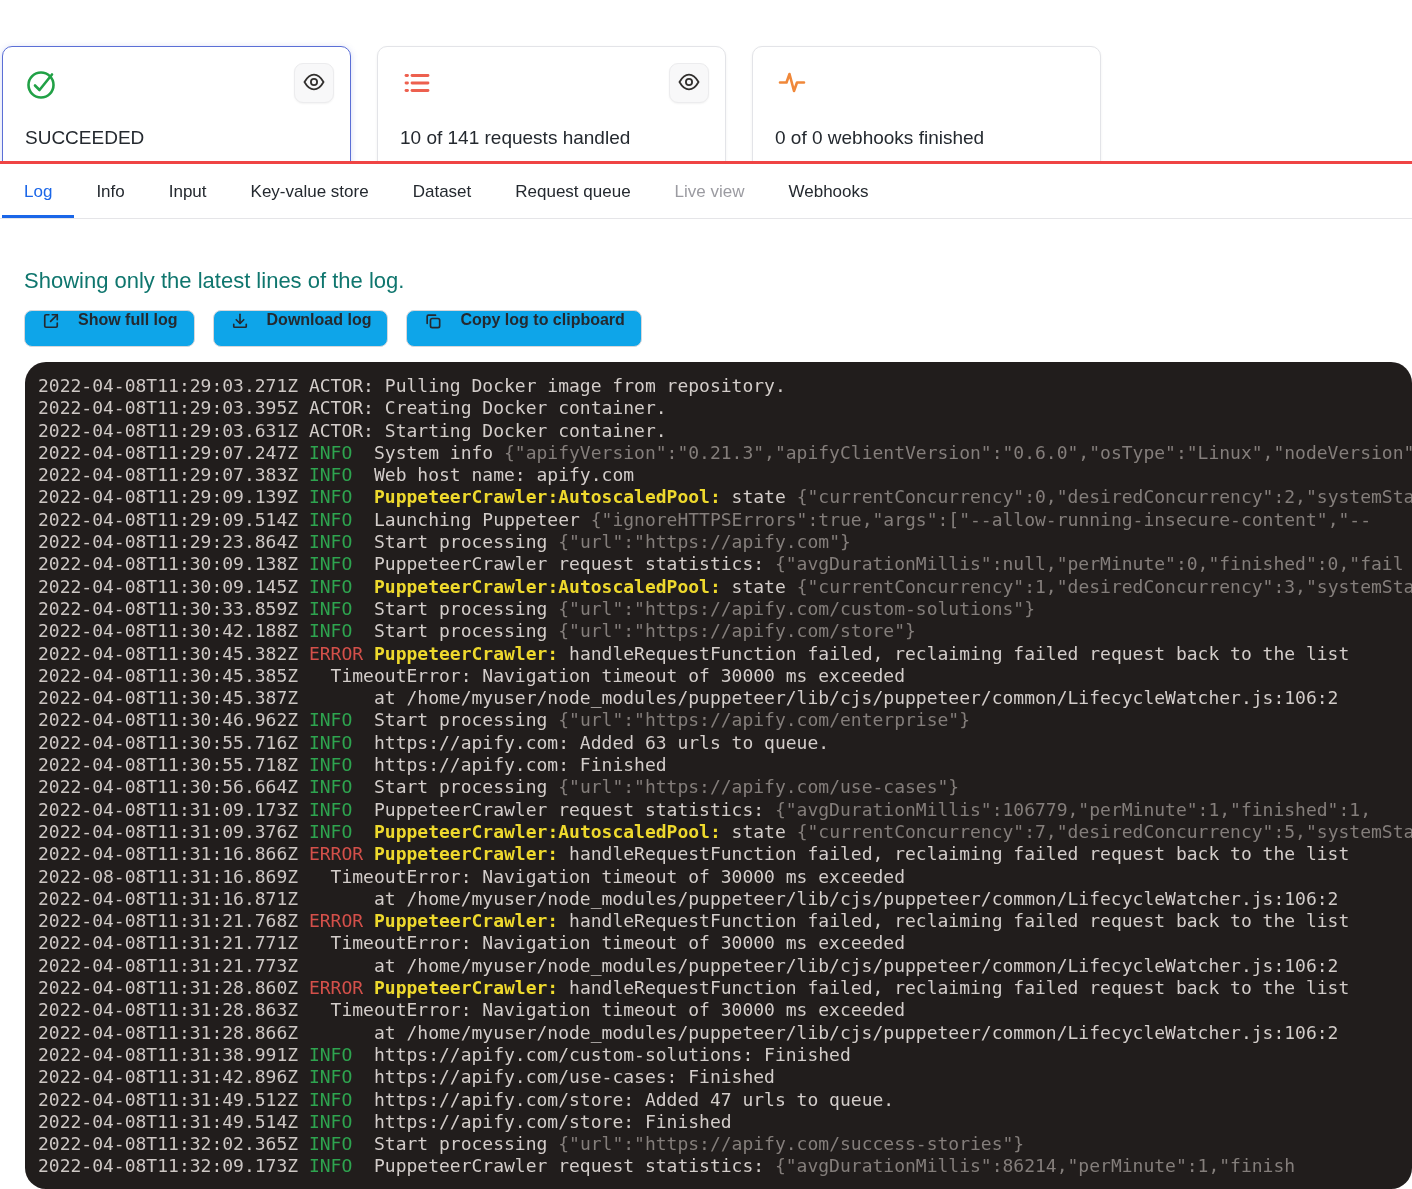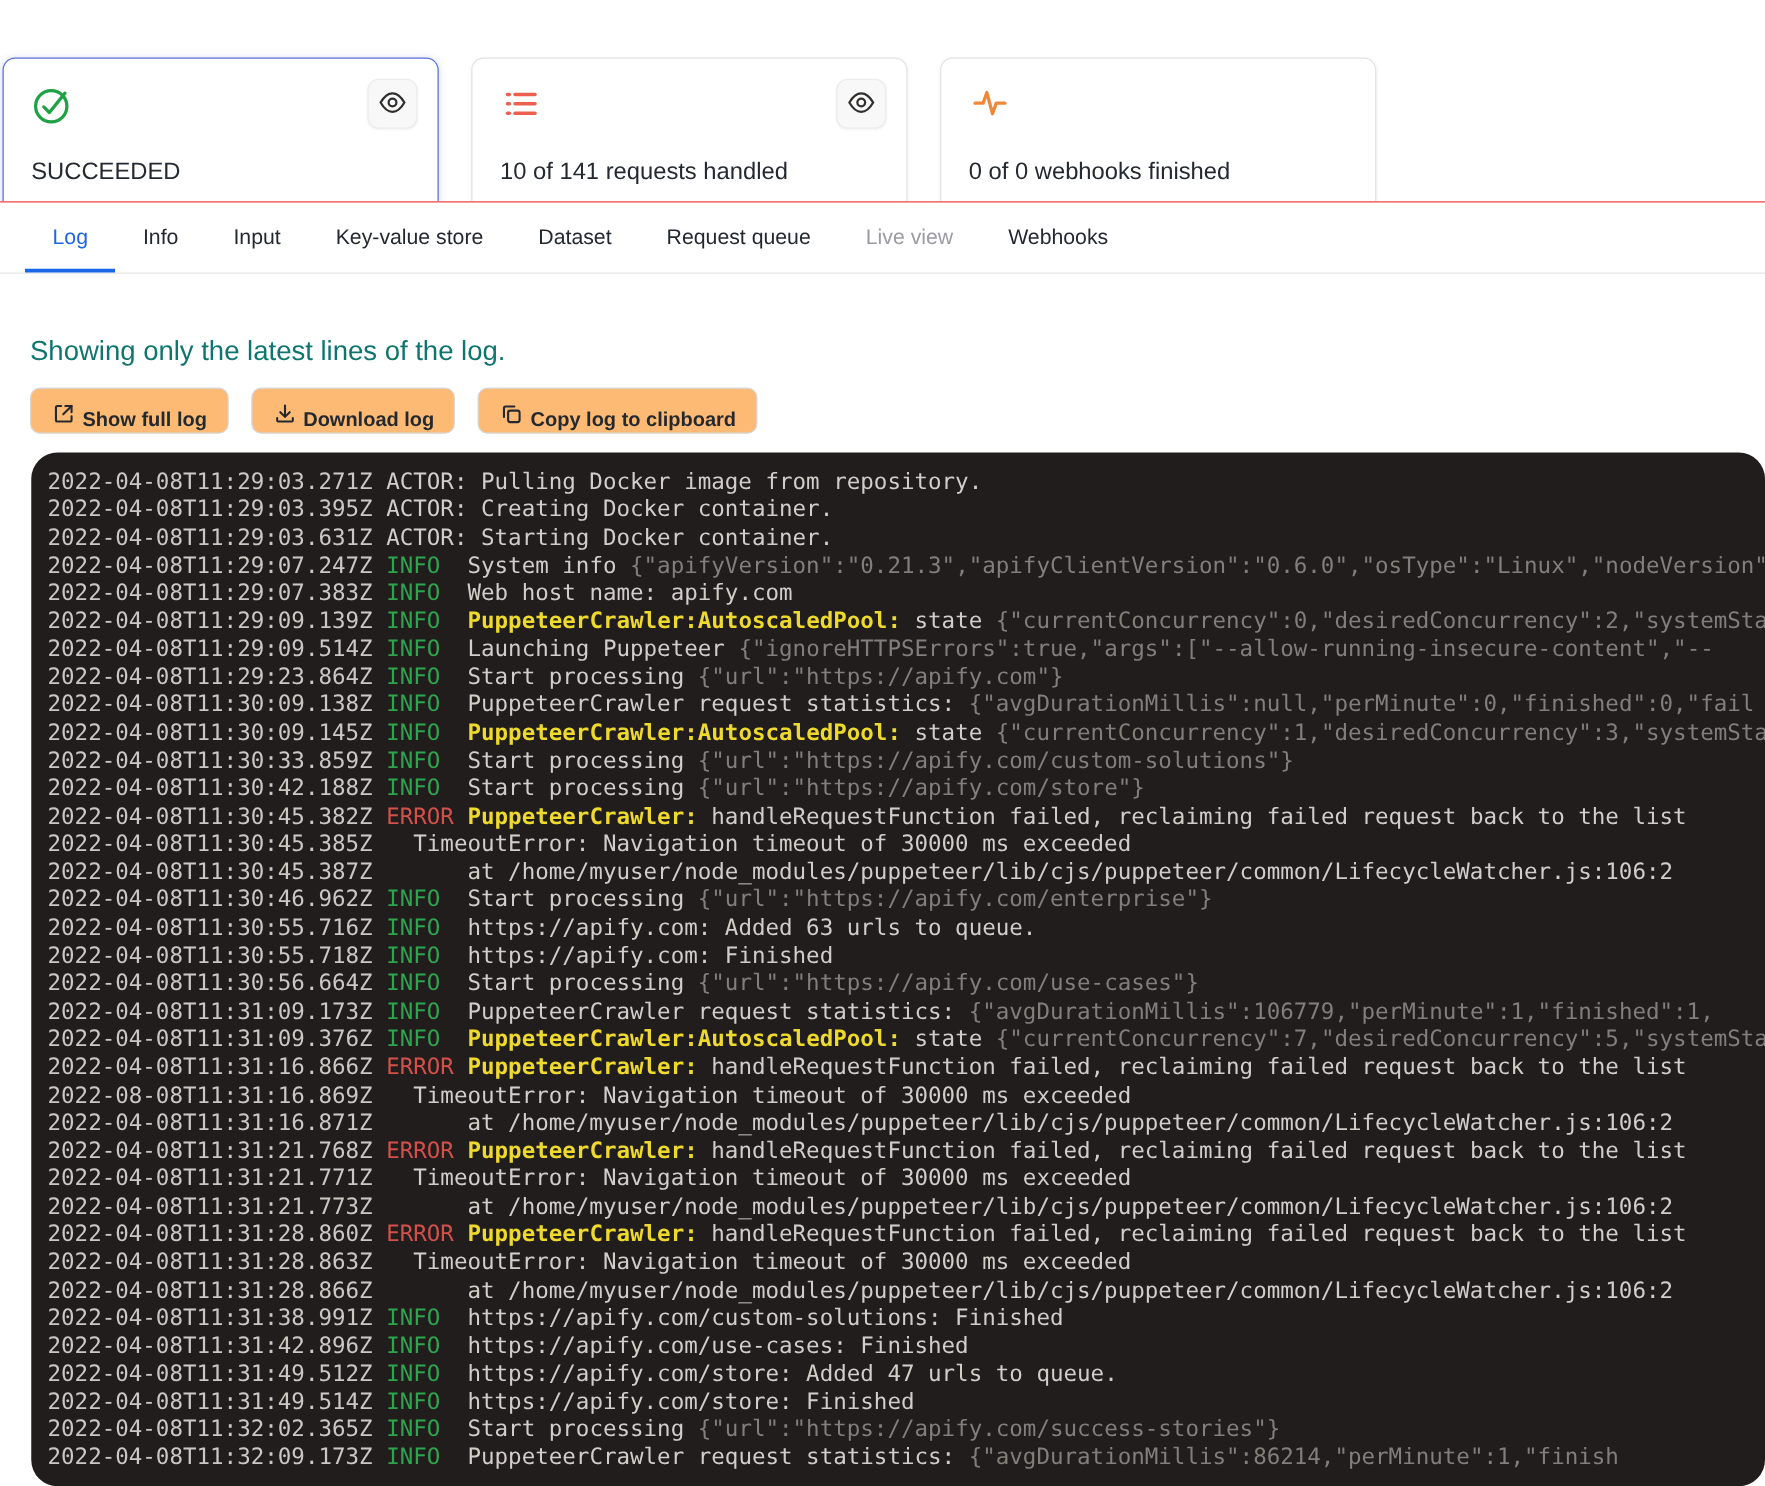--- a/index.html
+++ b/index.html
@@ -14,34 +14,34 @@
   .card.active { border:1.5px solid #5b6fd6; box-shadow:0 1px 6px rgba(91,111,214,.25); }
   .card-icon { position:absolute; top:20px; left:22px; width:34px; height:34px; }
   .card-label { position:absolute; left:22px; bottom:24px; font-size:19px; color:#24292f; }
   .eye-btn { position:absolute; top:16px; right:16px; width:40px; height:40px;
              background:#f8f8f9; border:1px solid #ececee; border-radius:9px;
              display:flex; align-items:center; justify-content:center; cursor:pointer;
              box-shadow:0 1px 2px rgba(0,0,0,.05); }
 
   
   .tabbar { position:absolute; top:161px; left:0; width:1412px; height:58px;
-            border-top:1px solid #ef4444; border-bottom:1px solid #e5e5e8;
-            display:flex; align-items:stretch; padding-left:20px; background:#fff; }
+            border-top:3px solid #ef4444; border-bottom:1px solid #e5e5e8;
+            display:flex; align-items:stretch; padding-left:2px; background:#fff; }
   .tab { padding:0 22px; font-size:17px; color:#24292f; line-height:56px;
          position:relative; cursor:pointer; white-space:nowrap; }
   .tab.active { color:#1a66e8; }
   .tab.active::after { content:""; position:absolute; left:0; right:0; bottom:0;
          height:3px; background:#1a66e8; }
   .tab.disabled { color:#9b9ba1; }
 
   
   .log-note { position:absolute; top:268px; left:24px; font-size:22px; color:#0f766e; }
   .btn-row { position:absolute; top:310px; left:24px; display:flex; gap:18px; }
-  .btn { height:37px; display:flex; align-items:flex-end; gap:5px; padding:0 16px;
-         background:#fdba74; border:1px solid #d6d7da; border-radius:8px;
+  .btn { height:37px; display:flex; align-items:flex-start; gap:17px; padding:0 16px;
+         background:#0ea5e9; border:1px solid #d6d7da; border-radius:8px;
          font-size:16px; font-weight:600; color:#24292f; cursor:pointer; white-space:nowrap; }
   .btn svg { flex:0 0 auto; }
 
   
   .log-viewer { position:absolute; top:362px; left:25px; width:1387px; height:827px;
                 background:#211d1c; overflow:hidden; padding:13px 0 0 13px;
                 font-family:"DejaVu Sans Mono", monospace; font-size:18px;
                 line-height:22.3px;border-radius:21px; }
   .log-line { white-space:pre; }
   .c-ts  { color:#cdc7c4; }

